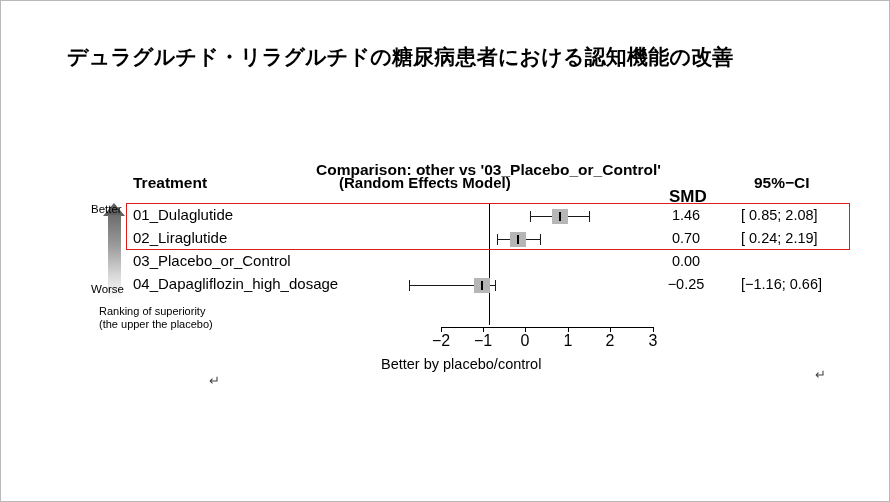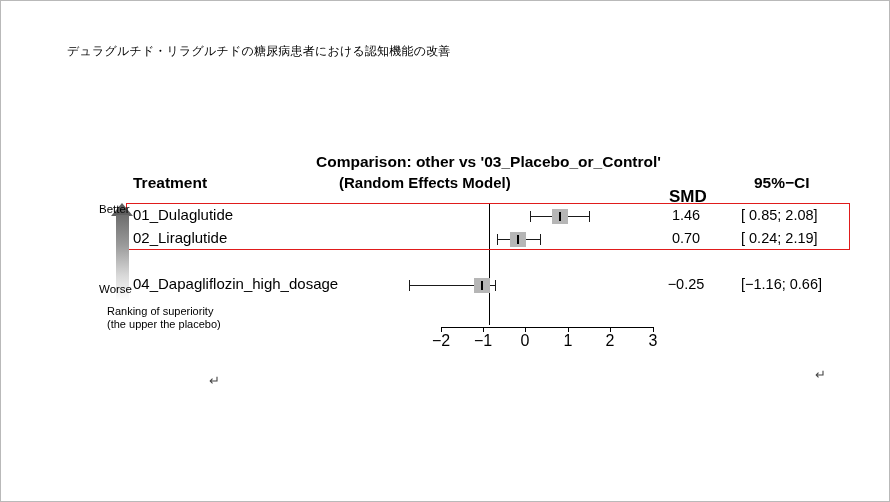--- a/index.html
+++ b/index.html
@@ -14,42 +14,42 @@
     background: #ffffff;
     border: 1px solid #b9b9b9;
     box-sizing: border-box;
     font-family: "Liberation Sans", sans-serif;
     overflow: hidden;
   }
   #title {
     position: absolute;
     left: 66px;
     top: 42px;
-    font-size: 12px;
-    font-weight: normal;
+    font-size: 21px;
+    font-weight: bold;
     color: #000000;
     letter-spacing: 0.2px;
     white-space: nowrap;
   }
   
   #figure {
     position: absolute;
     left: 90px;
     top: 140px;
     width: 760px;
     height: 250px;
   }
   .fig-head {
     position: absolute;
     color: #000;
     font-weight: bold;
   }
   #comp-line1 {
     left: 225px;
-    top: 12px;
+    top: 20px;
     font-size: 15.5px;
     white-space: nowrap;
   }
   #comp-line2 {
     left: 248px;
     top: 33px;
     font-size: 15px;
     white-space: nowrap;
   }
   #hdr-treatment {
@@ -198,21 +198,21 @@
     left: 512px;
     top: 215px;
     font-size: 14.5px;
     color: #000;
     white-space: nowrap;
   }
 
   
   #rank-wrap {
     position: absolute;
-    left: 8px;
+    left: 0px;
     top: 58px;
     width: 120px;
     height: 135px;
   }
   #rank-arrow-shaft {
     position: absolute;
     left: 17px;
     top: 16px;
     width: 13px;
     height: 86px;
@@ -312,20 +312,26 @@
         <div class="whisker" style="left:146px; width:44px;"></div>
         <div class="cap" style="left:146px;"></div>
         <div class="cap" style="left:189px;"></div>
         <div class="box" style="left:159px;"></div>
         <div class="center-tick" style="left:166px;"></div>
       </div>
       <div class="row-smd">0.70</div>
       <div class="row-ci">[ 0.24; 2.19]</div>
     </div>
 
+    <div class="row" style="top:110px;">
+      <div class="row-label">03_Placebo_or_Control</div>
+      <div class="plot"></div>
+      <div class="row-smd">0.00</div>
+      <div class="row-ci"></div>
+    </div>
 
     <div class="row" style="top:133px;">
       <div class="row-label">04_Dapagliflozin_high_dosage</div>
       <div class="plot">
         <div class="whisker" style="left:58px; width:87px;"></div>
         <div class="cap" style="left:58px;"></div>
         <div class="cap" style="left:144px;"></div>
         <div class="box" style="left:123px;"></div>
         <div class="center-tick" style="left:130px;"></div>
       </div>
@@ -343,20 +349,21 @@
     <div class="axis-tick" style="left:519px;"></div>
     <div class="axis-tick" style="left:562px;"></div>
 
     <div class="axis-lab" style="left:350px;">−2</div>
     <div class="axis-lab" style="left:392px;">−1</div>
     <div class="axis-lab" style="left:434px;">0</div>
     <div class="axis-lab" style="left:477px;">1</div>
     <div class="axis-lab" style="left:519px;">2</div>
     <div class="axis-lab" style="left:562px;">3</div>
 
+    <div id="axis-cap-left">Better by placebo/control</div>
 
     <div id="rank-wrap">
       <div id="rank-arrow-head"></div>
       <div id="rank-arrow-shaft"></div>
       <div id="lab-better">Better</div>
       <div id="lab-worse">Worse</div>
       <div id="rank-cap1">Ranking of superiority</div>
       <div id="rank-cap2">(the upper the placebo)</div>
     </div>
 

